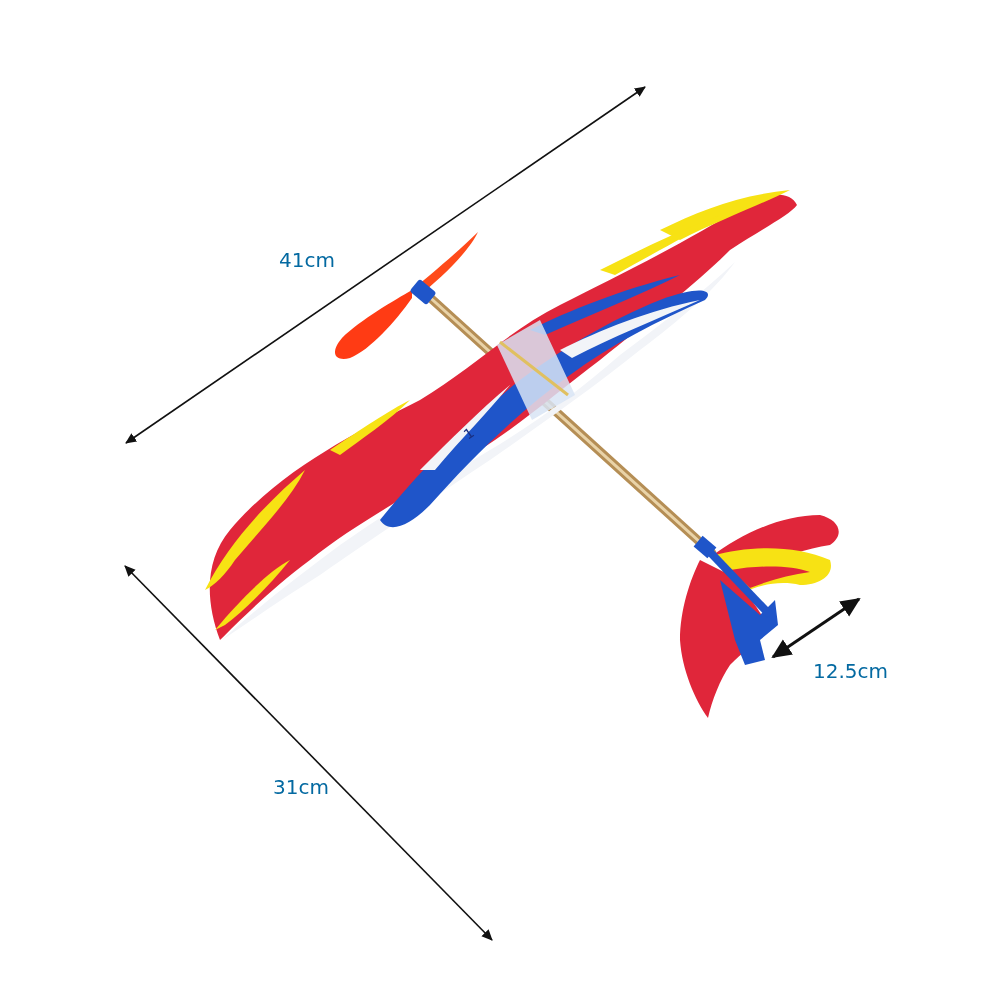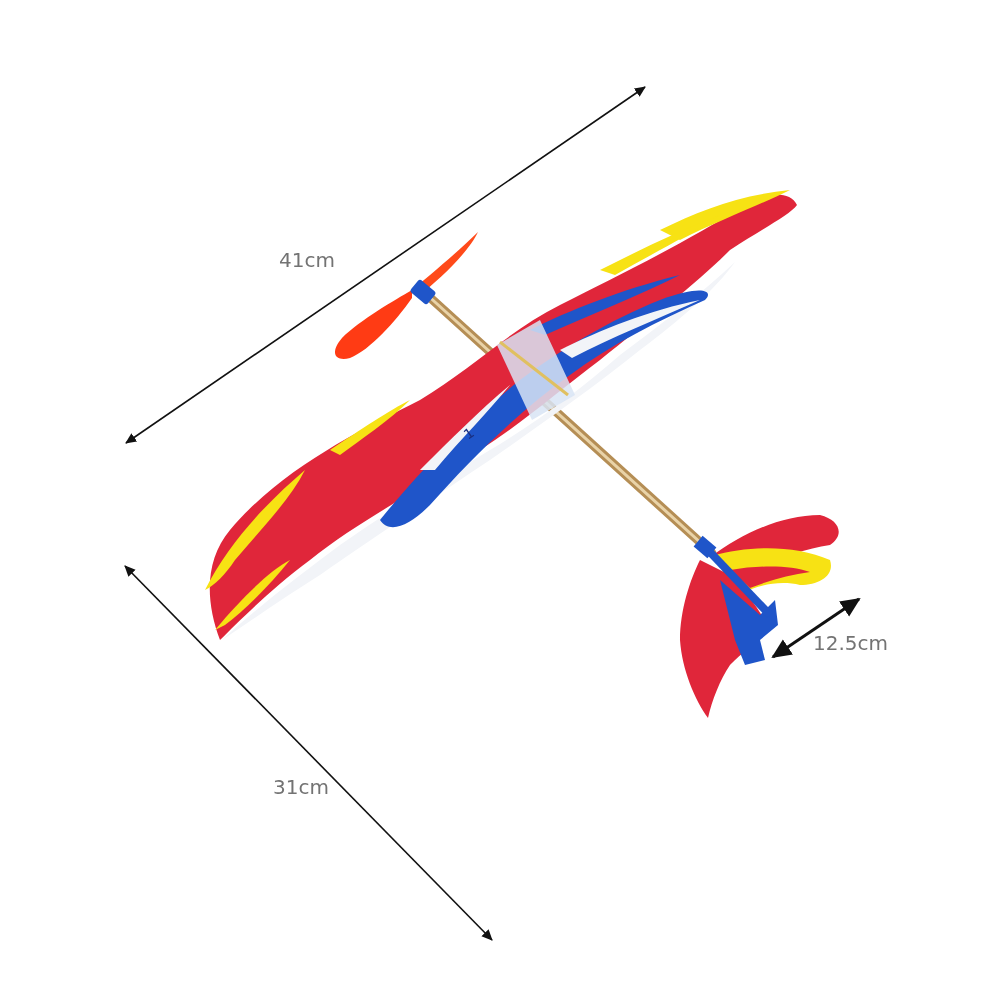--- a/index.html
+++ b/index.html
@@ -1,18 +1,18 @@
 <!DOCTYPE html>
 <html><head>
 <meta charset="utf-8">
 <style>
   html, body { margin: 0; padding: 0; background: #ffffff; }
   body { width: 1001px; height: 1001px; position: relative; overflow: hidden; font-family: "DejaVu Sans", sans-serif; }
   #stage { position: absolute; left: 0; top: 0; width: 1001px; height: 1001px; }
-  .dim-label { position: absolute; color: #737373; font-size: 20px; letter-spacing: 0px; white-space: nowrap; }
+  .dim-label { position: absolute; color: #0369a1; font-size: 20px; letter-spacing: 0px; white-space: nowrap; }
 </style>
 </head>
 <body>
 
 <div id="stage">
   <svg width="1001" height="1001" viewBox="0 0 1001 1001" xmlns="http://www.w3.org/2000/svg">
     <defs>
       <marker id="ah" markerWidth="12" markerHeight="12" refX="10" refY="6" orient="auto-start-reverse" markerUnits="userSpaceOnUse">
         <path d="M0,1 L11,6 L0,11 Z" fill="#111"></path>
       </marker>
@@ -71,14 +71,14 @@
       <path d="M730,570 C760,565 790,565 810,572 C790,575 770,580 750,588 Z" fill="#e0263a"></path>
       <path d="M700,560 C690,580 680,610 680,640 C682,670 695,700 708,718 C712,700 720,680 730,665 C745,650 760,640 770,630 C760,610 745,590 730,575 Z" fill="#e0263a"></path>
       <path d="M720,580 L760,615 L775,600 L778,625 L760,640 L765,660 L745,665 L735,640 Z" fill="#1f55c9"></path>
       <line x1="708" y1="550" x2="770" y2="615" stroke="#1f55c9" stroke-width="8"></line>
       <rect x="696" y="540" width="18" height="14" fill="#1f55c9" transform="rotate(40 705 547)"></rect>
     </g>
   </svg>
 
   <div class="dim-label" style="left:279px; top:248px;">41cm</div>
   <div class="dim-label" style="left:265px; top:775px;margin-left:8px;">31cm</div>
-  <div class="dim-label" style="left:813px; top:631px;">12.5cm</div>
+  <div class="dim-label" style="left:813px; top:659px;">12.5cm</div>
 </div>
 
 </body></html>

